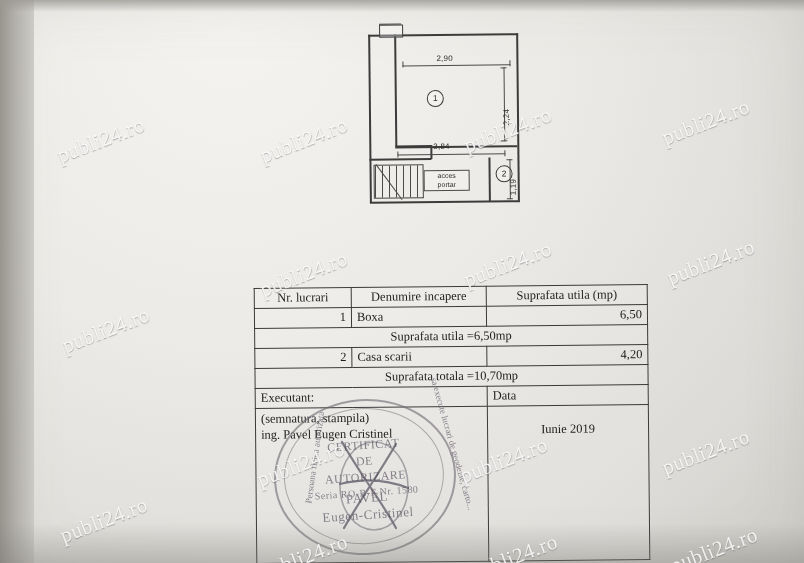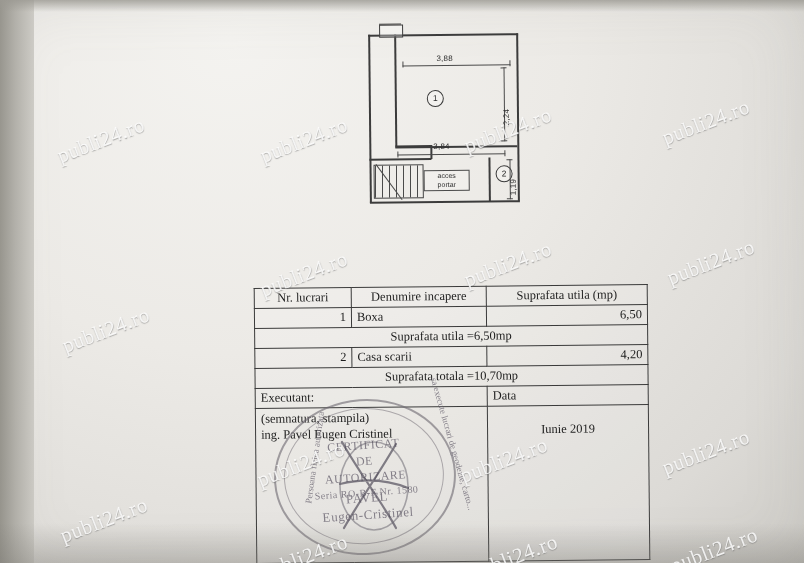--- a/index.html
+++ b/index.html
@@ -290,21 +290,21 @@
     <div class="stairdiag" style="left:18px; top:146px; height:44px; transform:rotate(-36deg); transform-origin: top left;"></div>
 
     <div class="accesbox" style="left:66px; top:152px; width:40px;">
       <span>acces</span><br>
       <span>portar</span>
     </div>
 
     <div class="dimline h" style="left:46px; top:47px; width:108px;"></div>
     <div class="tick" style="left:46px; top:43px;"></div>
     <div class="tick" style="left:153px; top:43px;"></div>
-    <div class="dimtext" style="left:80px; top:36px;">3,88</div>
+    <div class="dimtext" style="left:80px; top:36px;">2,90</div>
 
     <div class="dimline v" style="left:147px; top:50px; height:74px;"></div>
     <div class="tickh" style="left:144px; top:50px;"></div>
     <div class="tickh" style="left:144px; top:123px;"></div>
     <div class="dimtext rot" style="left:145px; top:108px;">2,24</div>
 
     <div class="dimline h" style="left:40px; top:136px; width:108px;"></div>
     <div class="tick" style="left:40px; top:133px;"></div>
     <div class="tick" style="left:147px; top:133px;"></div>
     <div class="dimtext" style="left:76px; top:124px;">3,84</div>

